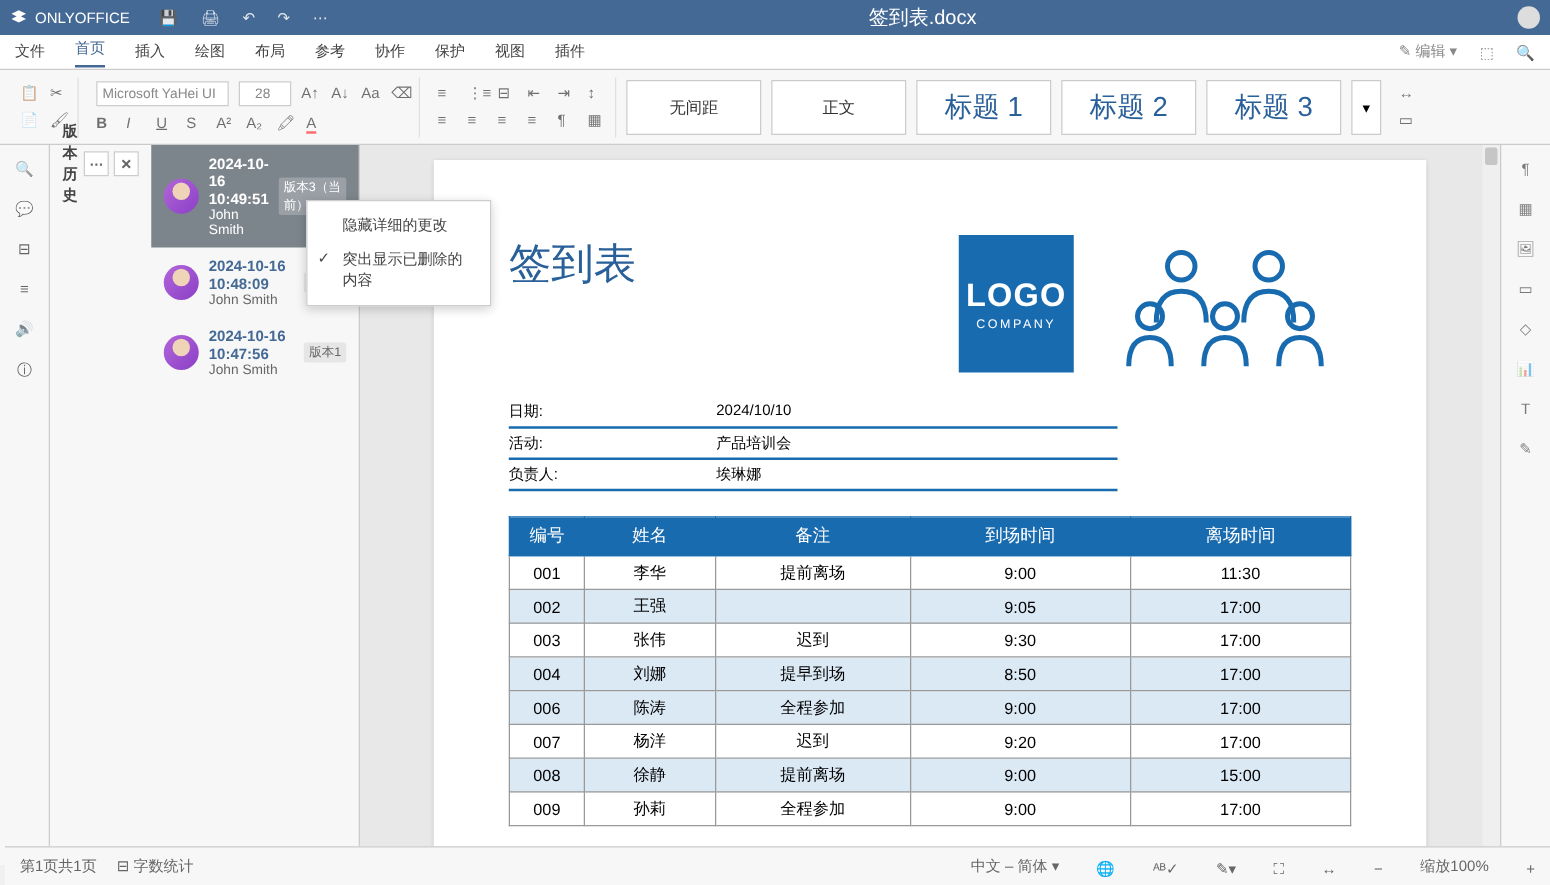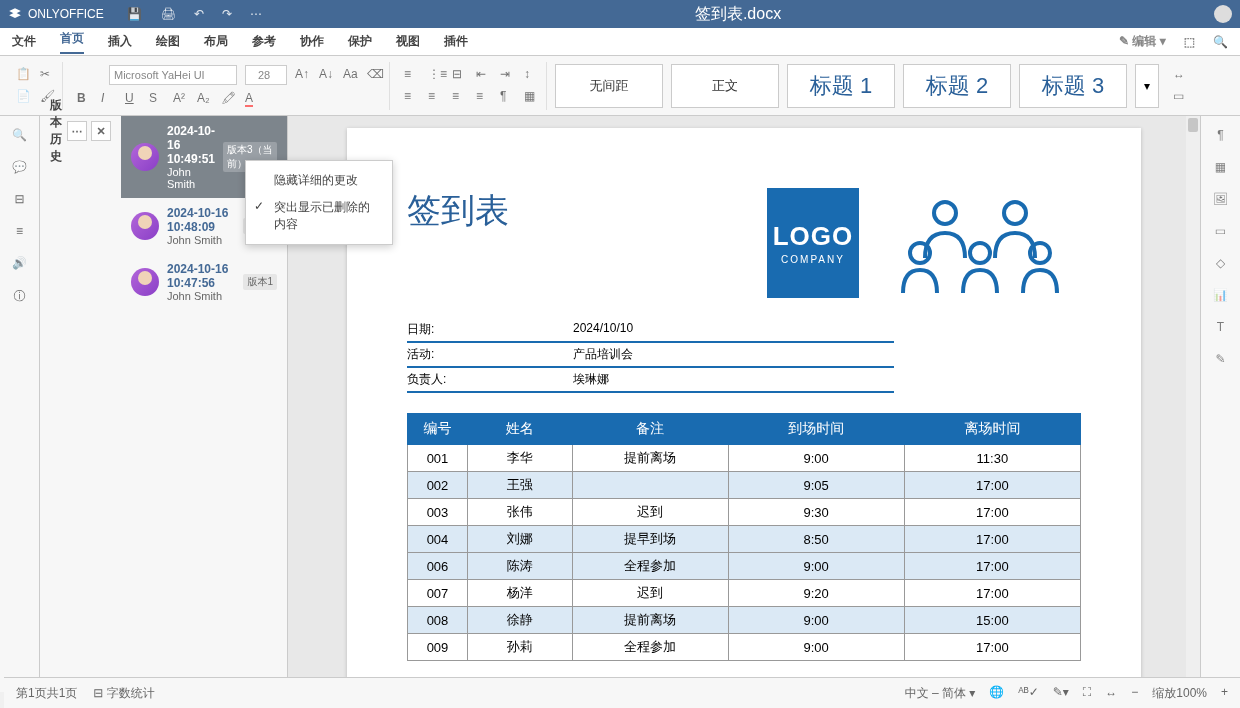--- a/index.html
+++ b/index.html
@@ -4,29 +4,29 @@
 <style>
 *{margin:0;padding:0;box-sizing:border-box;font-family:"Microsoft YaHei UI",Arial,sans-serif;font-size:12px;}
 body{background:#f0f0f0;width:1240px;height:708px;overflow:hidden;position:relative;}
 .titlebar{height:28px;background:#446995;display:flex;align-items:center;color:#fff;padding:0 8px;}
 .app-title{display:flex;align-items:center;gap:6px;font-size:12px;}
 .app-title svg{width:14px;height:14px;}
 .tb-icons{display:flex;gap:18px;margin-left:24px;}
 .tb-icons span{opacity:.85;cursor:pointer;}
 .doc-title{flex:1;text-align:center;font-size:16px;}
 .avatar{width:18px;height:18px;border-radius:50%;background:#ddd;margin-left:auto;}
-.menubar{height:28px;background:#fff;border-bottom:1px solid #cbcbcb;display:flex;align-items:center;padding:0 12px;gap:24px;font-weight:bold;}
+.menubar{height:28px;background:#fff;border-bottom:1px solid #cbcbcb;display:flex;align-items:center;padding:0 12px;gap:24px;}
 .menubar .m{font-size:12px;color:#444;cursor:pointer;}
 .menubar .m.active{color:#446995;border-bottom:2px solid #446995;padding-bottom:5px;}
 .menu-right{margin-left:auto;display:flex;gap:18px;align-items:center;color:#888;}
 .toolbar{height:60px;background:#f7f7f7;border-bottom:1px solid #cbcbcb;display:flex;align-items:center;padding:0 10px;gap:8px;}
 .tg{display:flex;flex-direction:column;gap:6px;padding:0 6px;border-right:1px solid #e0e0e0;height:48px;justify-content:center;}
 .tgr{display:flex;gap:8px;align-items:center;}
 .tico{width:16px;height:16px;cursor:pointer;opacity:.55;}
-.font-sel{border:1px solid #ccc;background:#fff;height:20px;padding:0 4px;font-size:11px;color:#888;width:128px;margin-left:32px;}
+.font-sel{border:1px solid #ccc;background:#fff;height:20px;padding:0 4px;font-size:11px;color:#888;width:106px;}
 .font-sz{border:1px solid #ccc;background:#fff;height:20px;padding:0 12px;font-size:11px;color:#888;width:42px;}
 .style-box{border:1px solid #cbcbcb;background:#fff;height:44px;display:flex;align-items:center;justify-content:center;min-width:108px;cursor:pointer;}
 .style-box.c1{color:#333;font-size:13px;}
 .style-box.c2{color:#2a6099;font-size:22px;}
 .hdr-drop{border:1px solid #cbcbcb;background:#fff;height:44px;width:24px;display:flex;align-items:center;justify-content:center;}
 .main{display:flex;height:576px;}
 .leftbar{width:40px;background:#f7f7f7;border-right:1px solid #cbcbcb;display:flex;flex-direction:column;align-items:center;padding-top:12px;gap:18px;}
 .leftbar span{cursor:pointer;opacity:.6;}
 .history-panel{width:248px;background:#f7f7f7;border-right:1px solid #cbcbcb;display:flex;flex-direction:row;}
 .hp-head{height:30px;display:flex;align-items:center;padding:0 10px;font-size:12px;font-weight:bold;color:#444;}
@@ -57,21 +57,21 @@
 .info-rows{margin-bottom:20px;width:487px;}
 .info-row{display:flex;border-bottom:2px solid #196bb0;padding:3px 0;font-size:13px;}
 .info-row .lbl{width:166px;}
 .tbl{width:100%;border-collapse:collapse;}
 .tbl th{background:#196bb0;color:#fff;padding:6px;border:1px solid #196bb0;font-size:14px;font-weight:normal;}
 .tbl td{border:1px solid #999;padding:4px;text-align:center;font-size:13px;}
 .tbl tr.alt td{background:#dbe9f5;}
 .rightbar{width:40px;background:#f7f7f7;border-left:1px solid #cbcbcb;display:flex;flex-direction:column;align-items:center;padding-top:12px;gap:18px;}
 .rightbar span{cursor:pointer;opacity:.5;}
 .statusbar{height:16px;background:#f7f7f7;border-top:1px solid #cbcbcb;display:flex;align-items:center;padding:15px 12px;font-size:11px;color:#666;gap:16px;position:absolute;bottom:0;left:4px;right:0;}
-.sb-right{margin-left:auto;display:flex;gap:14px;align-items:flex-start;}
+.sb-right{margin-left:auto;display:flex;gap:30px;align-items:flex-end;}
 .scrollb{position:absolute;right:0;top:0;bottom:0;width:14px;background:#efefef;}
 .scrollb .thumb{position:absolute;top:2px;left:2px;right:2px;height:14px;background:#c6c6c6;border-radius:2px;}
 </style>
 </head>
 <body>
 
 <div class="titlebar">
   <div class="app-title">
     <svg viewBox="0 0 24 24" fill="#fff">
         <path d="M12 2L2 7l10 5 10-5-10-5zm0 7L2 14l10 5 10-5-10-5z"></path>

